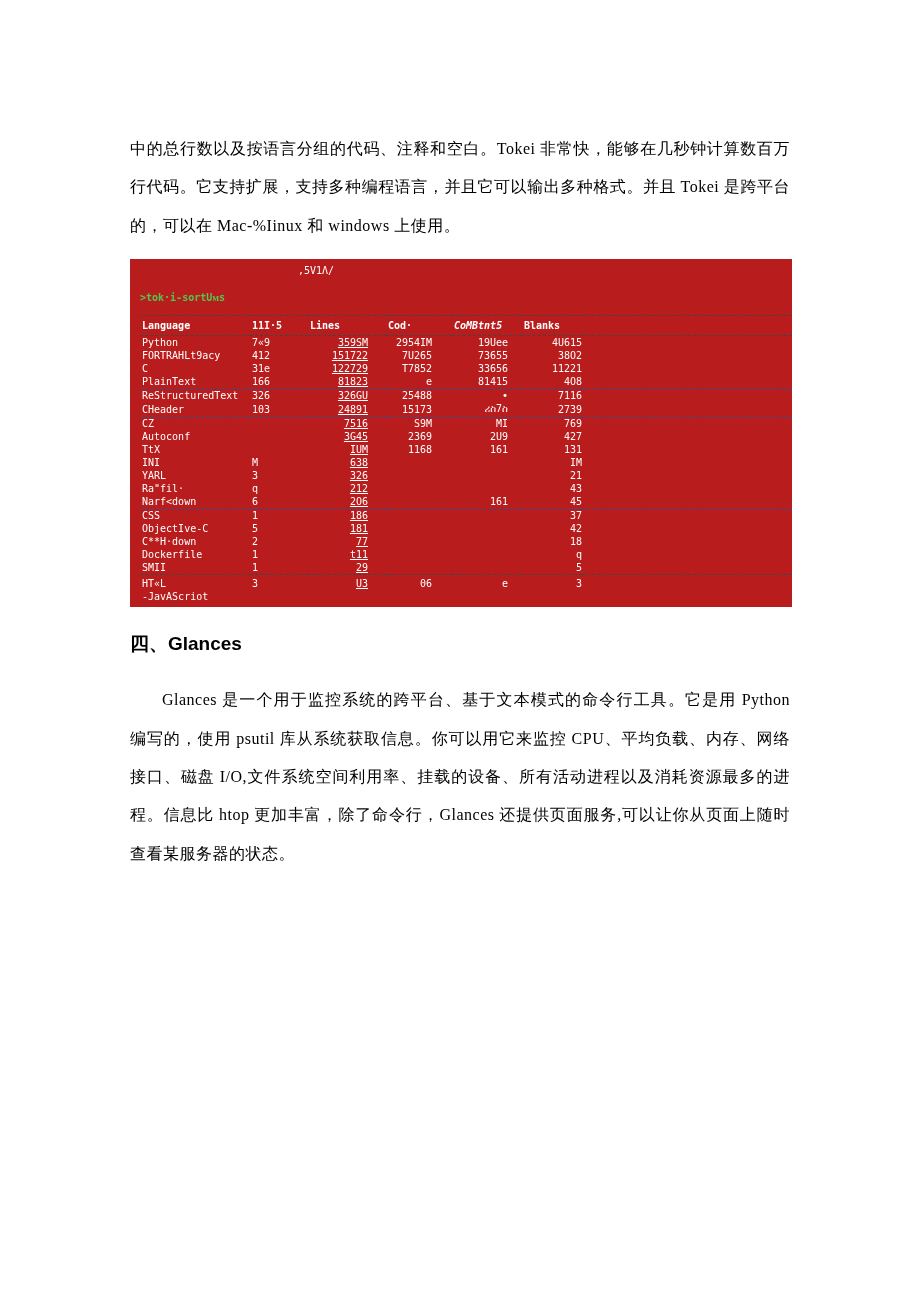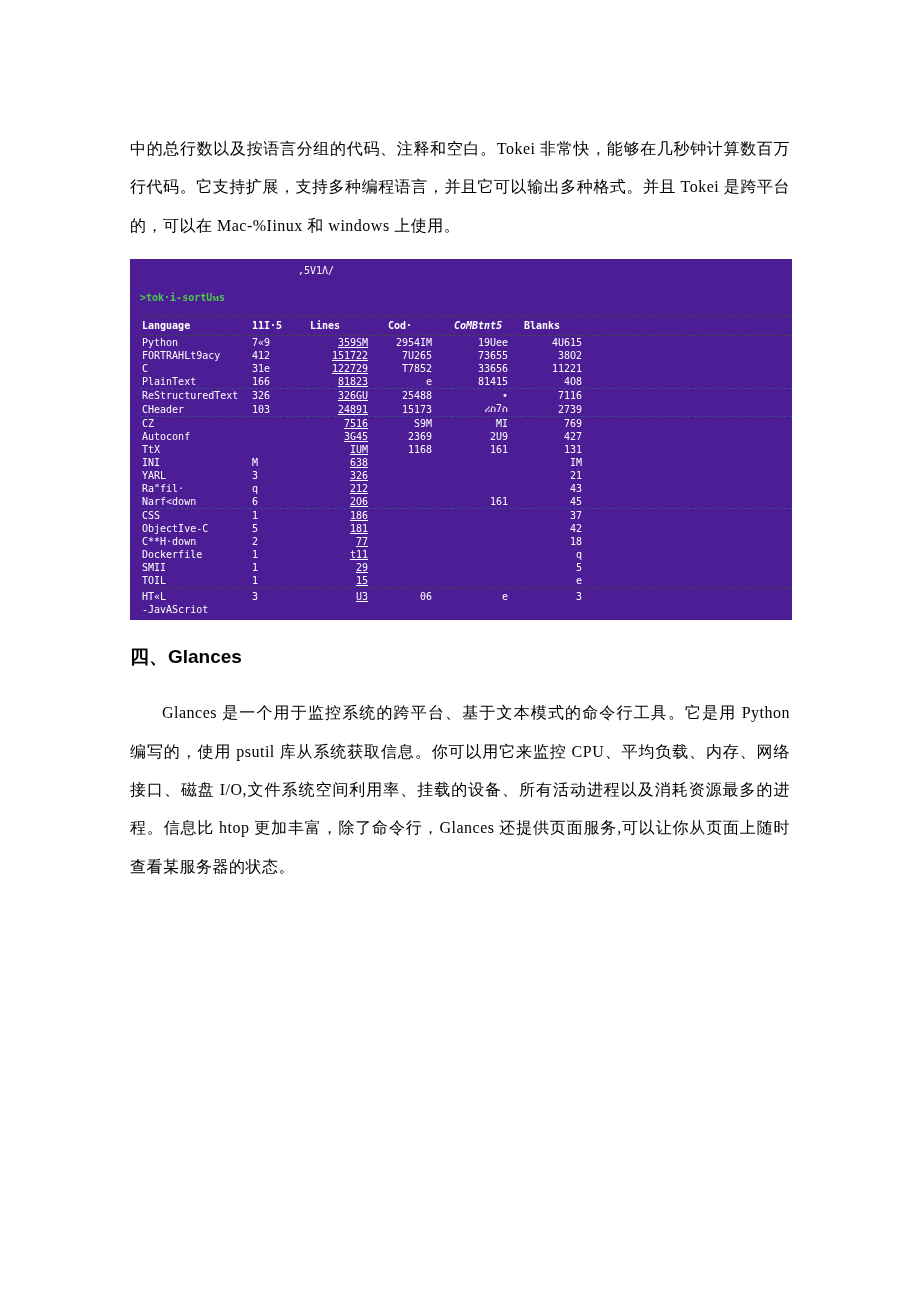--- a/index.html
+++ b/index.html
@@ -16,21 +16,21 @@
     font-size: 16px;
     line-height: 2.4;
     color: #000;
     letter-spacing: 0.5px;
     text-align: justify;
   }
   .indent {
     text-indent: 2em;
   }
   .terminal {
-    background: #4c1d95;
+    background: #b91c1c;
     color: #fff;
     font-family: "Consolas", "Menlo", monospace;
     font-size: 10px;
     margin: 14px 0 24px 0;
     padding: 6px 0 4px 10px;
     width: 662px;
     box-sizing: border-box;
   }
   .term-head {
     display: flex;
@@ -270,29 +270,20 @@
           </tr>
           <tr>
             <td>SMII</td>
             <td>1</td>
             <td class="r">29</td>
             <td class="r2"></td>
             <td class="r3"></td>
             <td class="r4">5</td>
             <td></td>
           </tr>
-          <tr class="dashbottom">
-            <td>TOIL</td>
-            <td>1</td>
-            <td class="r">15</td>
-            <td class="r2"></td>
-            <td class="r3"></td>
-            <td class="r4">e</td>
-            <td></td>
-          </tr>
         </tbody>
       <tbody>
         <tr class="dashtop">
           <td>HT«L</td>
           <td>3</td>
           <td class="r">U3</td>
           <td class="r2">06</td>
           <td class="r3">e</td>
           <td class="r4">3</td>
           <td></td>

